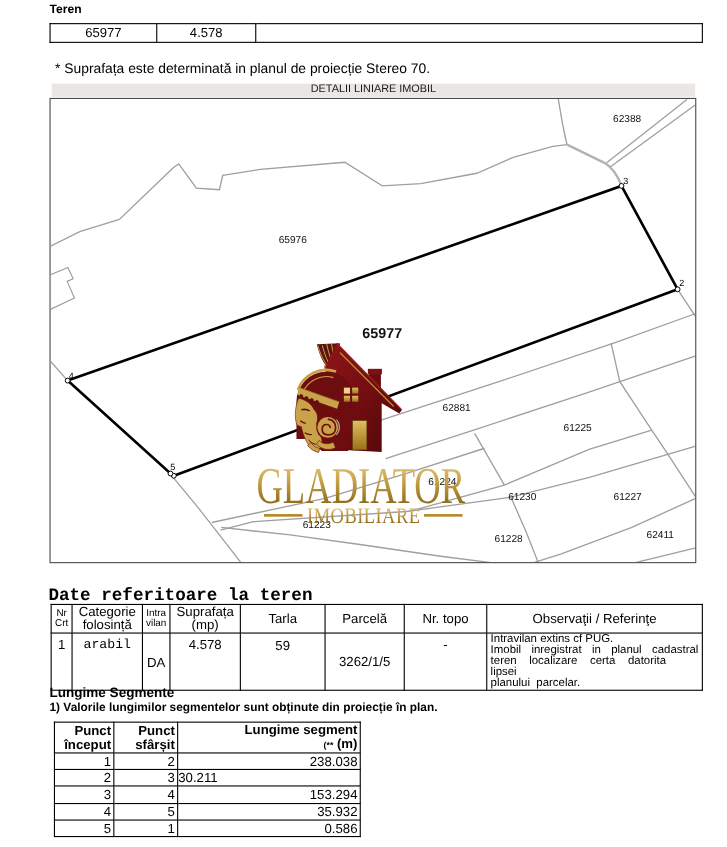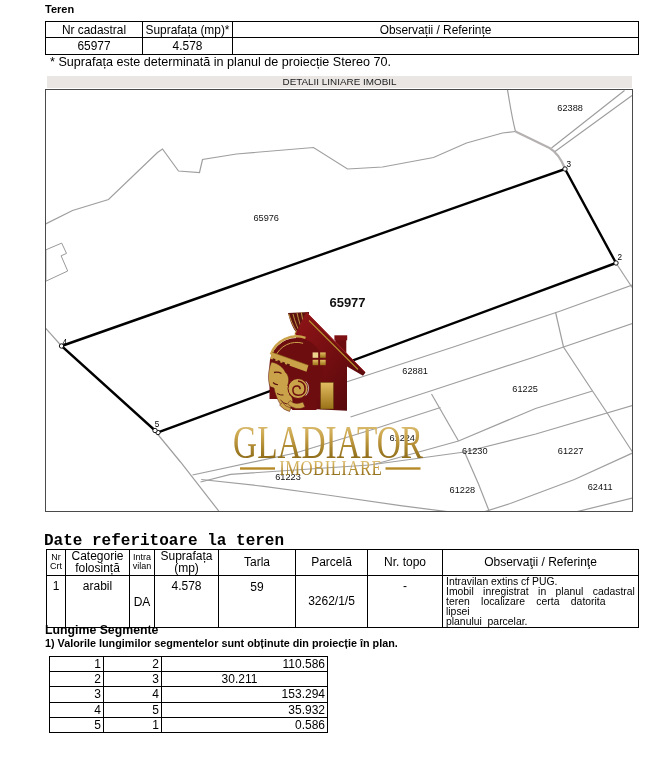--- a/index.html
+++ b/index.html
@@ -15,25 +15,20 @@
 
 <div class="abs" style="left:45px;top:2.5px;font-size:11px;font-weight:bold;">Teren</div>
 
 <table class="abs" style="left:45px;top:21px;width:593px;font-size:11.9px;">
   <colgroup>
       <col style="width:97px">
       <col style="width:90px">
       <col style="width:406px">
     </colgroup>
   <tbody>
-      <tr style="height:16px;">
-        <td style="text-align:center;">Nr cadastral</td>
-        <td style="text-align:center;">Suprafața (mp)*</td>
-        <td style="text-align:center;">Observații / Referințe</td>
-      </tr>
   <tr style="height:17px;">
         <td style="text-align:center;">65977</td>
         <td style="text-align:center;">4.578</td>
         <td></td>
       </tr>
 </tbody>
   </table>
 
 <div class="abs" style="left:50px;top:55px;font-size:12.6px;">* Suprafața este determinată in planul de proiecție Stereo 70.</div>
 
@@ -234,21 +229,21 @@
     <td>Categorie<br>folosință</td>
     <td style="font-size:9px;line-height:9.5px;">Intra<br>vilan</td>
     <td>Suprafața<br>(mp)</td>
     <td>Tarla</td>
     <td>Parcelă</td>
     <td>Nr. topo</td>
     <td>Observaţii / Referinţe</td>
   </tr>
   <tr style="height:41px;font-size:12px;text-align:center;vertical-align:top;">
     <td style="padding-top:3px;">1</td>
-    <td style="padding-top:3px;">arabil</td>
+    <td style="padding-top:3px;font-family:Liberation Mono, monospace;">arabil</td>
     <td style="padding-top:19px;">DA</td>
     <td style="padding-top:3px;">4.578</td>
     <td style="padding-top:4px;">59</td>
     <td style="padding-top:18px;">3262/1/5</td>
     <td style="padding-top:3px;">-</td>
     <td style="font-size:10.4px;text-align:left;line-height:10px;padding:1px 3px 0 3px;">
       <div>Intravilan extins cf PUG.</div>
       <div style="word-spacing:6.5px;">Imobil inregistrat in planul cadastral</div>
       <div style="word-spacing:8.5px;">teren localizare certa datorita lipsei</div>
       <div>planului&nbsp; parcelar.</div>
@@ -261,29 +256,34 @@
 
 <div class="abs" style="left:45px;top:637px;font-size:10.8px;font-weight:bold;">1) Valorile lungimilor segmentelor sunt obținute din proiecție în plan.</div>
 
 <table class="abs" style="left:49px;top:656px;width:278px;font-size:12px;">
   <colgroup>
       <col style="width:54px">
       <col style="width:58px">
       <col style="width:166px">
     </colgroup>
   <tbody>
+      <tr style="height:27.5px;font-weight:bold;line-height:13px;" class="boldrow">
+    <td style="text-align:right;padding-right:2px;">Punct<br>început</td>
+    <td style="text-align:right;padding-right:2px;">Punct<br>sfârșit</td>
+    <td style="text-align:right;padding-right:2px;">Lungime segment<br><span style="font-size:8px;">(**</span> (m)</td>
+  </tr>
   <tr style="height:15.2px;">
         <td style="text-align:right;padding-right:2px;">1</td>
         <td style="text-align:right;padding-right:2px;">2</td>
-        <td style="text-align:right;padding-right:2px;">110.586</td>
+        <td style="text-align:right;padding-right:2px;">238.038</td>
       </tr>
   <tr style="height:15.2px;">
         <td style="text-align:right;padding-right:2px;">2</td>
         <td style="text-align:right;padding-right:2px;">3</td>
-        <td style="text-align:center;padding-right:10px;">30.211</td>
+        <td style="text-align:left;padding-right:10px;">30.211</td>
       </tr>
   <tr style="height:15.2px;">
         <td style="text-align:right;padding-right:2px;">3</td>
         <td style="text-align:right;padding-right:2px;">4</td>
         <td style="text-align:right;padding-right:2px;">153.294</td>
       </tr>
   <tr style="height:15.2px;">
         <td style="text-align:right;padding-right:2px;">4</td>
         <td style="text-align:right;padding-right:2px;">5</td>
         <td style="text-align:right;padding-right:2px;">35.932</td>

